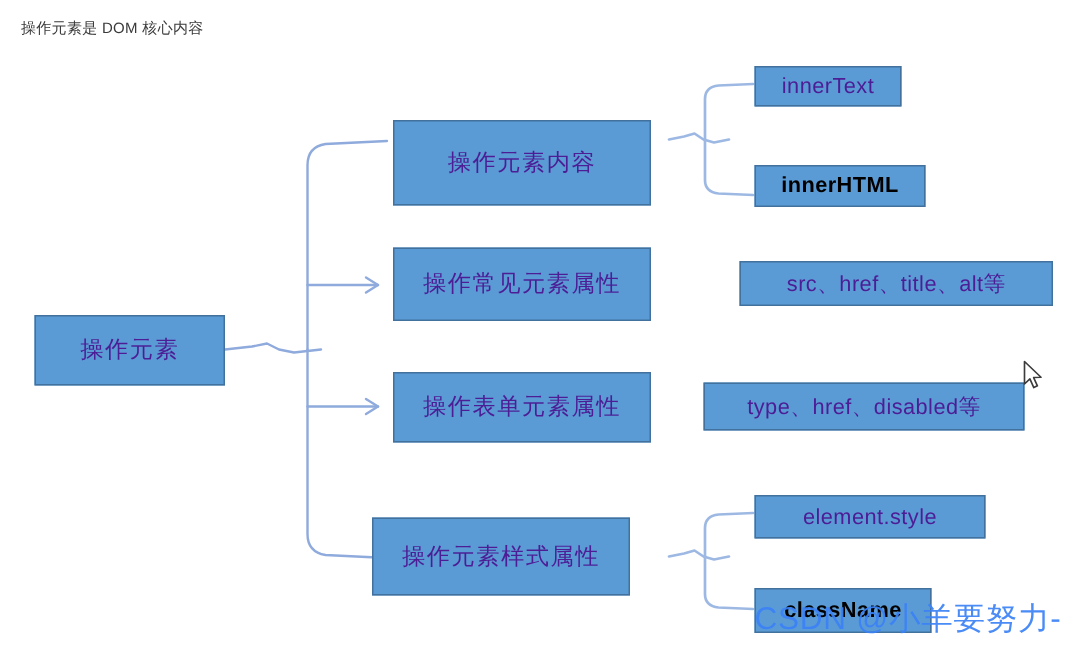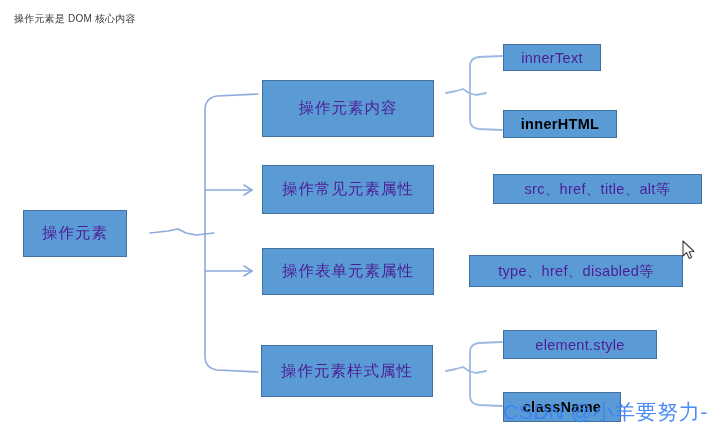--- a/index.html
+++ b/index.html
@@ -104,37 +104,37 @@
       <path d="M446,93 L456,91 L463,89 L469,93 L476,95 L486,93"></path>
       <path d="M470,93 L470,66 Q470,58 479,57 L502,56"></path>
       <path d="M470,93 L470,120 Q470,128 479,129 L502,130"></path>
 
       <path d="M446,371 L456,369 L463,367 L469,371 L476,373 L486,371"></path>
       <path d="M470,371 L470,352 Q470,344 479,343 L502,342"></path>
       <path d="M470,371 L470,396 Q470,404 479,405 L502,406"></path>
     </g>
   </svg>
 
-  <div class="node cjk" style="left:23px; top:210px; width:104px; height:47px;">
+  <div class="node cjk" style="left:23px; top:210px; width:127px; height:47px;">
     <span>操作元素</span>
   </div>
 
   <div class="node cjk" style="left:262px; top:63px; width:172px; height:57px;margin-top:17px;">
     <span>操作元素内容</span>
   </div>
 
   <div class="node cjk" style="left:262px; top:165px; width:172px; height:49px;text-align:right;">
     <span>操作常见元素属性</span>
   </div>
 
   <div class="node cjk" style="left:262px; top:248px; width:172px; height:47px;justify-content:center;">
     <span>操作表单元素属性</span>
   </div>
 
-  <div class="node cjk" style="left:261px; top:345px; width:172px; height:52px;">
+  <div class="node cjk" style="left:248px; top:345px; width:172px; height:52px;">
     <span>操作元素样式属性</span>
   </div>
 
   <div class="node leaf" style="left:503px; top:44px; width:98px; height:27px;">
     <span>innerText</span>
   </div>
 
   <div class="node leaf red-text" style="left:503px; top:110px; width:114px; height:28px;">
     <span>innerHTML</span>
   </div>

